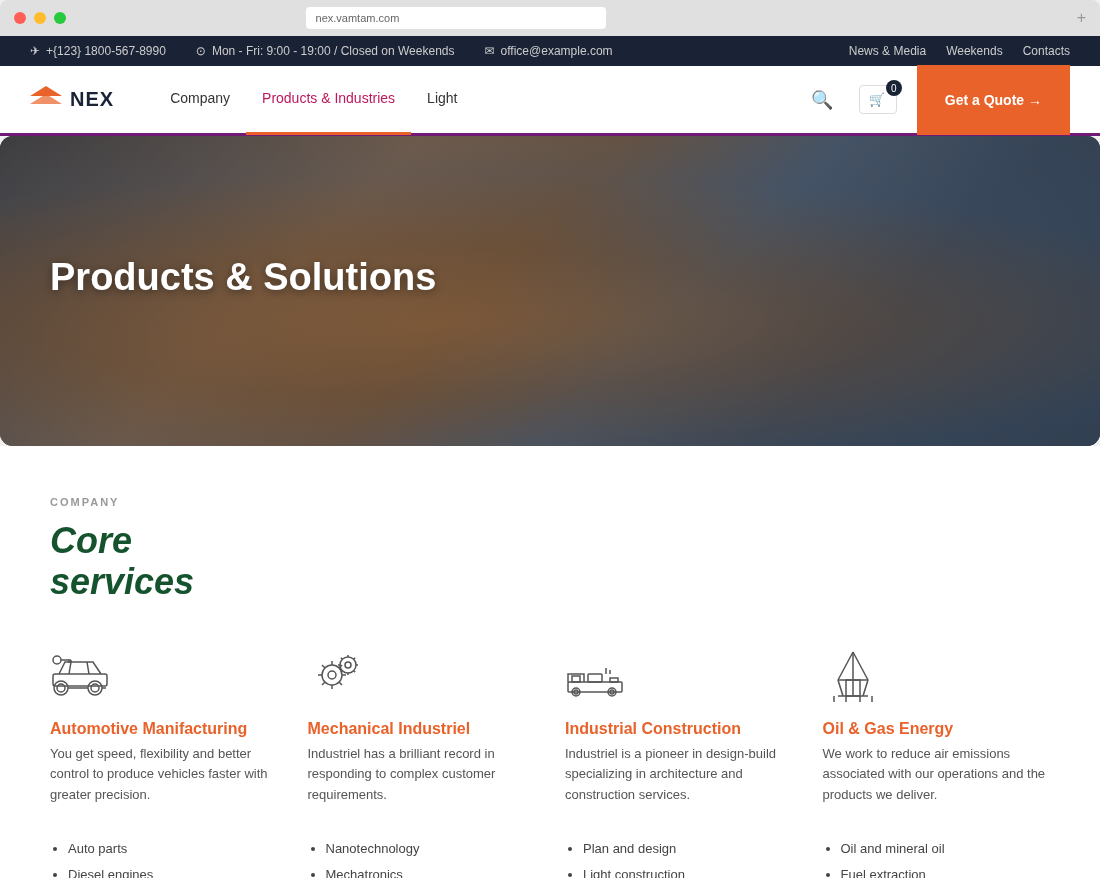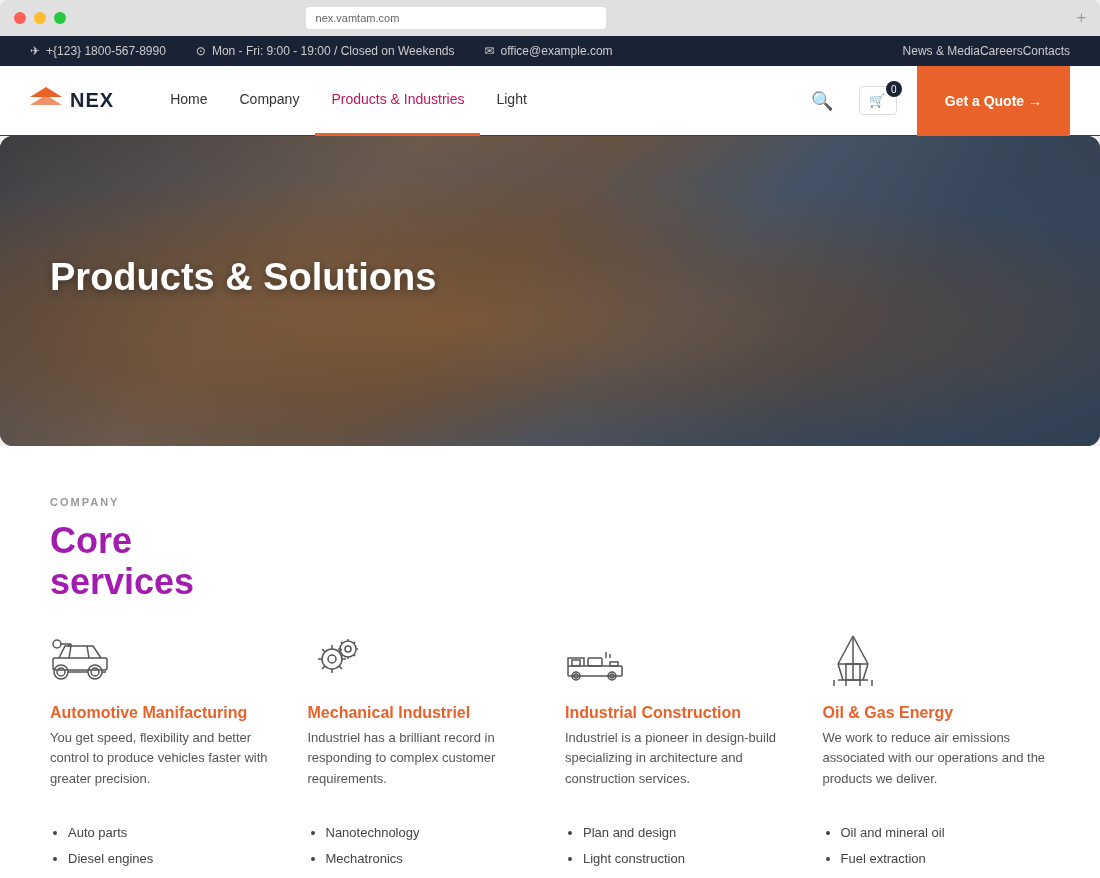--- a/index.html
+++ b/index.html
@@ -9,27 +9,27 @@
     .top-bar {
       background: #1a2235;
       color: #ccc;
       font-size: 12px;
       padding: 8px 30px;
       display: flex;
       align-items: center;
       gap: 30px;
     }
     .top-bar-item { display: flex; align-items: center; gap: 6px; }
-    .top-bar-right { margin-left: auto; display: flex; }
+    .top-bar-right { margin-left: auto; display: flex; gap: 20px; }
     .top-bar-right a { color: #ccc; text-decoration: none; font-size: 12px; }
 
     
     .main-nav {
       background: #fff;
-      border-bottom: 1px solid #701a75;
+      border-bottom: 3px solid #701a75;
       padding: 0 30px;
       display: flex;
       align-items: center;
       height: 70px;
     }
     .logo { display: flex; align-items: center; gap: 8px; margin-right: 40px; }
     .logo-icon {
       width: 32px; height: 28px;
       display: flex; flex-direction: column; align-items: center; gap: 2px;
     }
@@ -140,23 +140,24 @@
     .section-label {
       font-size: 11px;
       font-weight: 700;
       letter-spacing: 2px;
       color: #999;
       text-transform: uppercase;
       margin-bottom: 12px;
     }
     .section-title {
       font-size: 36px;
-      color: #a21caf;
+      color: #14532d;
       line-height: 1.15;
-      margin-bottom: 32px;
+      margin-bottom: 48px;
+      font-style: italic;
     }
     .section-title strong { font-weight: 900; display: block; }
 
     .services-grid {
       display: grid;
       grid-template-columns: repeat(4, 1fr);
       gap: 30px;
     }
     .service-card { }
     .service-icon {
@@ -231,36 +232,35 @@
   <div class="top-bar-item">
     <span>⊙</span>
     <span>Mon - Fri: 9:00 - 19:00 / Closed on Weekends</span>
   </div>
   <div class="top-bar-item">
     <span>✉</span>
     <span>office@example.com</span>
   </div>
   <div class="top-bar-right">
     <a href="#">News &amp; Media</a>
-    <a href="#">Careers</a>
+    <a href="#">Weekends</a>
     <a href="#">Contacts</a>
   </div>
 </div>
 
 <nav class="main-nav">
   <div class="logo">
     <div class="logo-icon">
       <div class="logo-chevron-top"></div>
       <div class="logo-chevron-bottom"></div>
     </div>
     <span class="logo-text">NEX</span>
   </div>
 
   <div class="nav-links">
-    <a href="#" class="nav-link">Home</a>
     <a href="#" class="nav-link">Company</a>
     <a href="#" class="nav-link active">Products &amp; Industries</a>
     <a href="#" class="nav-link">Light</a>
   </div>
 
   <div class="nav-right">
     <button class="search-icon-btn">🔍</button>
     <button class="cart-btn">
       <span>🛒</span>
       <span class="cart-badge">0</span>

